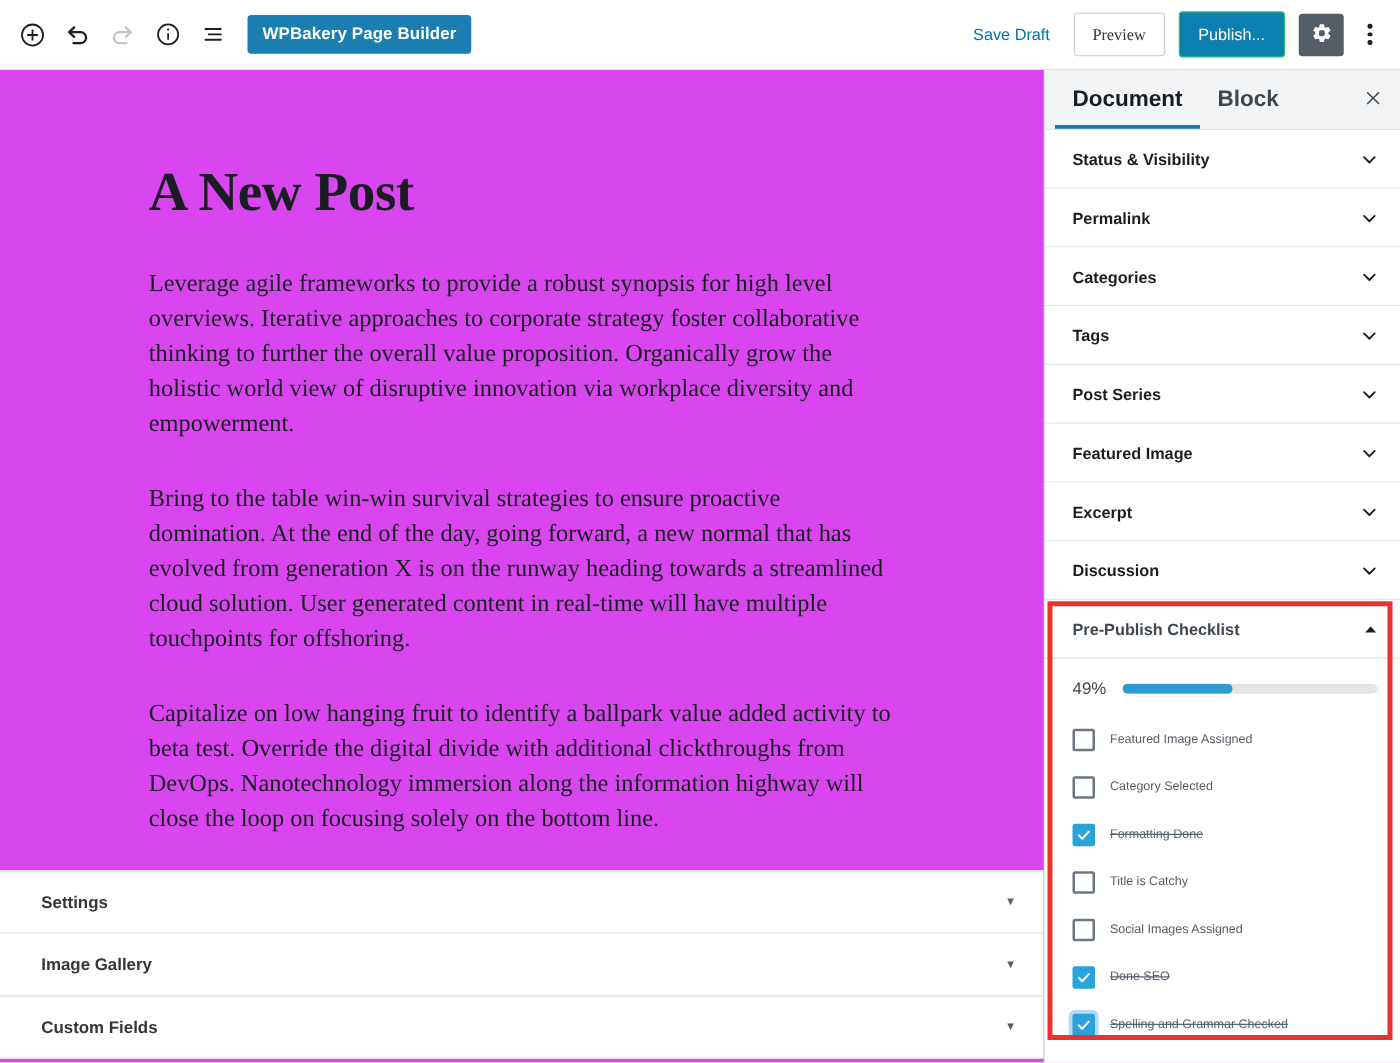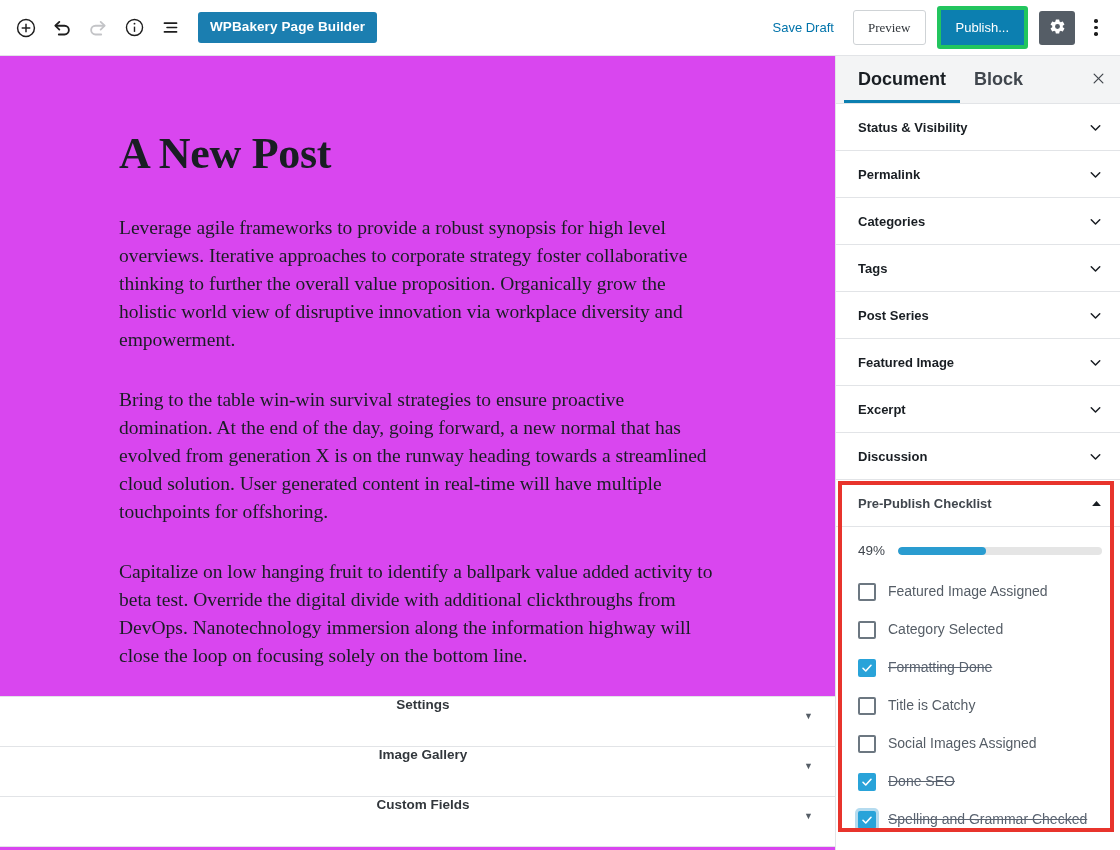--- a/index.html
+++ b/index.html
@@ -92,21 +92,21 @@
     border-radius: 3px;
     padding: 7px 14px;
     cursor: pointer;
     line-height: 1.5;
     font-family: Liberation Serif, serif;
   }
   .publish-btn {
     font-size: 13px;
     color: #fff;
     background: #0c7fb0;
-    border: 4px solid #22c55e;
+    border: 1px solid #22c55e;
     border-radius: 3px;
     padding: 8px 15px;
     cursor: pointer;
     line-height: 1.5;
   }
   .gear-btn {
     width: 36px;
     height: 34px;
     background: #555d66;
     border: none;
@@ -182,21 +182,20 @@
     border-top: 1px solid #e2e4e7;
   }
   .metabox {
     border-bottom: 1px solid #e2e4e7;
     height: 50px;
     display: flex;
     align-items: center;
     padding: 0 22px 0 33px;
     cursor: pointer;
     background: #fff;
-    flex-direction: column;
   }
   .metabox-title {
     font-size: 13.5px;
     font-weight: bold;
     color: #32373c;
   }
   .metabox-toggle {
     margin-left: auto;
     color: #555d66;
     font-size: 9px;
@@ -342,21 +341,21 @@
   .cbox.checked {
     background: #29a3d9;
     border-color: #29a3d9;
   }
   .cbox.checked svg { display: block; }
   .cbox svg { display: none; }
   .cbox.focused {
     box-shadow: 0 0 0 3px rgba(120,190,225,0.55);
   }
   .check-label {
-    font-size: 14px;
+    font-size: 10px;
     color: #555d66;
     line-height: 1.3;
     white-space: nowrap;
   }
   .check-item.done .check-label {
     text-decoration: line-through;
     color: #5a6370;
   }
 
   .sidebar-bottom-fill { flex: 1; background: #fff; }

